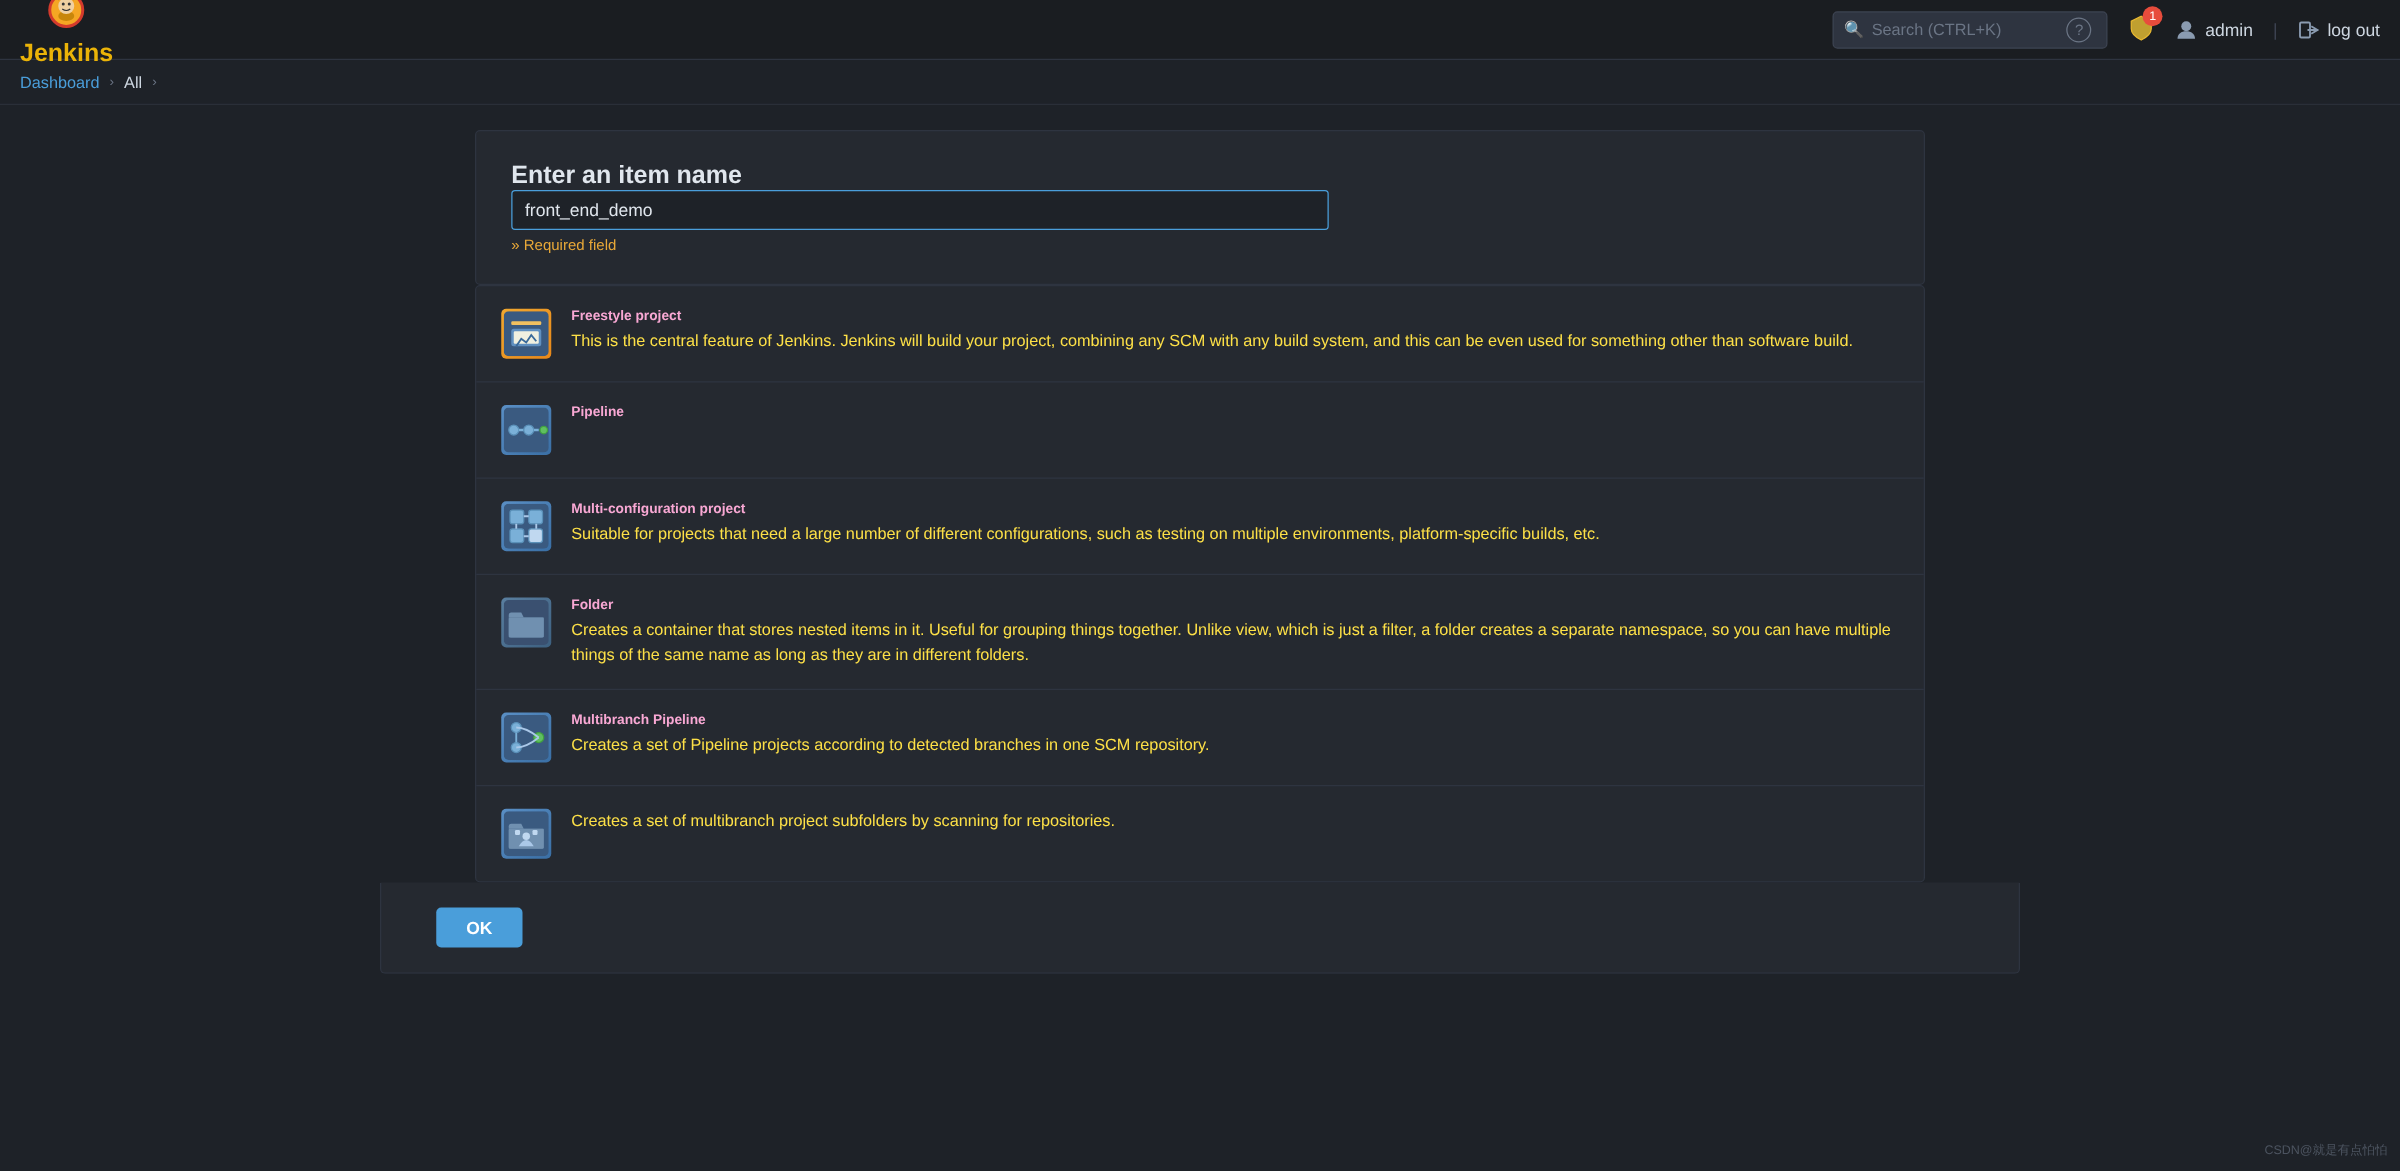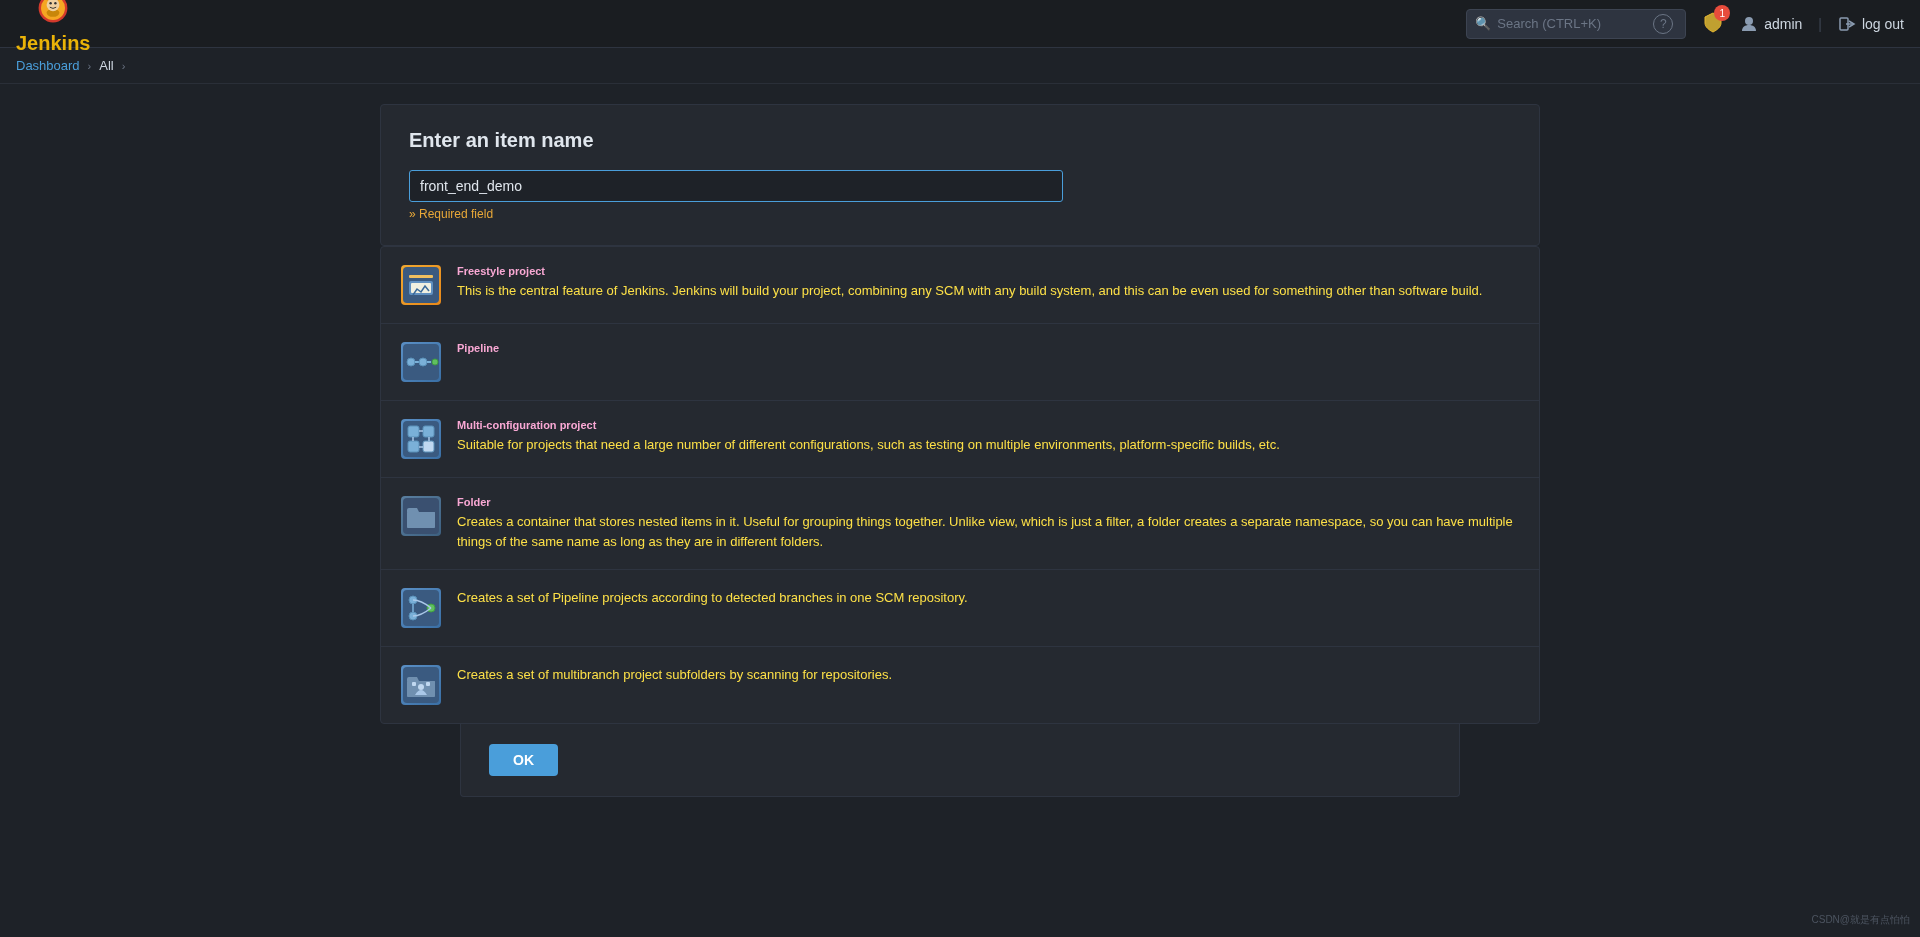--- a/index.html
+++ b/index.html
@@ -123,21 +123,20 @@
       border-radius: 4px;
       width: 1160px;
       padding: 24px 28px;
       margin-bottom: 0;
     }
 
     .form-title {
       font-size: 20px;
       font-weight: bold;
       color: #e0e6ed;
-      margin-bottom: 18px;
     }
 
     .item-name-input {
       width: 654px;
       background: #1e2228;
       border: 1px solid #4a9eda;
       border-radius: 3px;
       color: #e0e6ed;
       font-size: 14px;
       padding: 7px 10px;
@@ -195,22 +194,22 @@
       color: #fde047;
       line-height: 1.5;
     }
 
     
     .footer-bar {
       background: #252930;
       border: 1px solid #2e3440;
       border-top: none;
       border-radius: 0 0 4px 4px;
-      width: 1000px;
-      padding: 20px 28px;
+      width: 1312px;
+      padding: 20px 44px;
       display: flex;
       align-items: center;
     }
 
     .ok-button {
       background: #4a9eda;
       color: #fff;
       border: none;
       border-radius: 4px;
       padding: 8px 24px;
@@ -401,20 +400,21 @@
           <rect width="36" height="36" rx="4" fill="#3a5a80"></rect>
           <circle cx="10" cy="10" r="4" fill="#7ab0d8" stroke="#5a90b8" stroke-width="1"></circle>
           <circle cx="10" cy="26" r="4" fill="#7ab0d8" stroke="#5a90b8" stroke-width="1"></circle>
           <circle cx="28" cy="18" r="4" fill="#60c060" stroke="#40a040" stroke-width="1"></circle>
           <line x1="10" y1="14" x2="10" y2="22" stroke="#7ab0d8" stroke-width="1.5"></line>
           <path d="M10 10 Q18 10 28 18" stroke="#aac8e8" stroke-width="1.5" fill="none"></path>
           <path d="M10 26 Q18 26 28 18" stroke="#aac8e8" stroke-width="1.5" fill="none"></path>
         </svg>
       </div>
       <div class="project-type-info">
+        <div class="project-type-name">Multibranch Pipeline</div>
         <div class="project-type-desc">Creates a set of Pipeline projects according to detected branches in one SCM repository.</div>
       </div>
     </div>
 
     <div class="project-type-item">
       <div class="project-icon icon-orgfolder">
         <svg width="36" height="36" viewBox="0 0 36 36">
           <rect width="36" height="36" rx="4" fill="#3a5a80"></rect>
           <path d="M4 14 L4 28 Q4 30 6 30 L30 30 Q32 30 32 28 L32 14 Z" fill="#6080a0"></path>
           <path d="M4 14 L4 12 Q4 10 6 10 L14 10 L16 14 Z" fill="#7090b0"></path>

